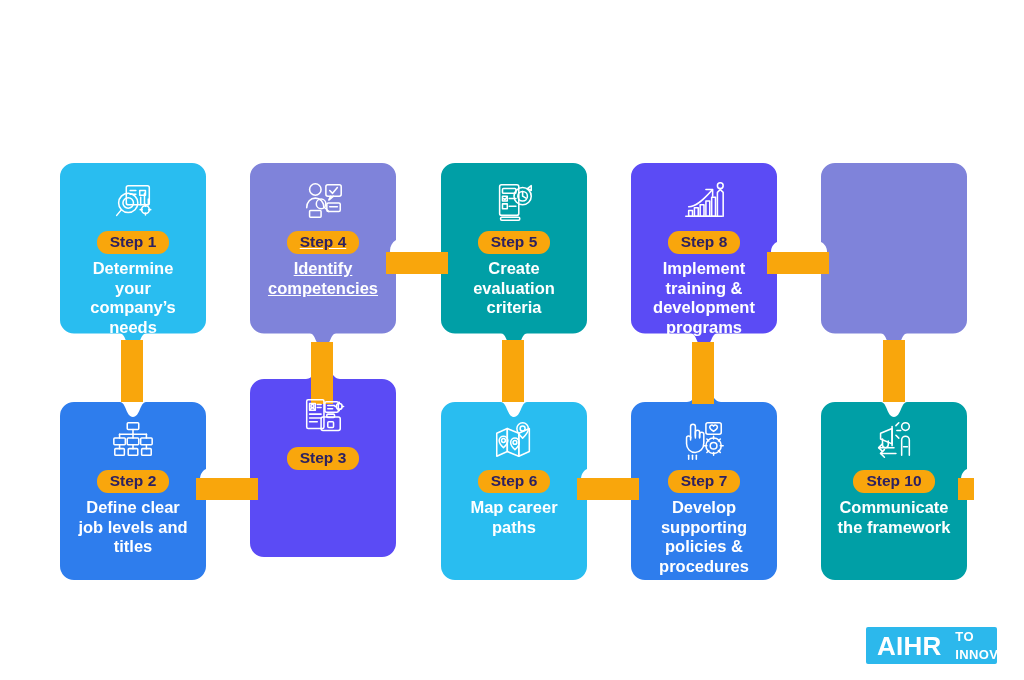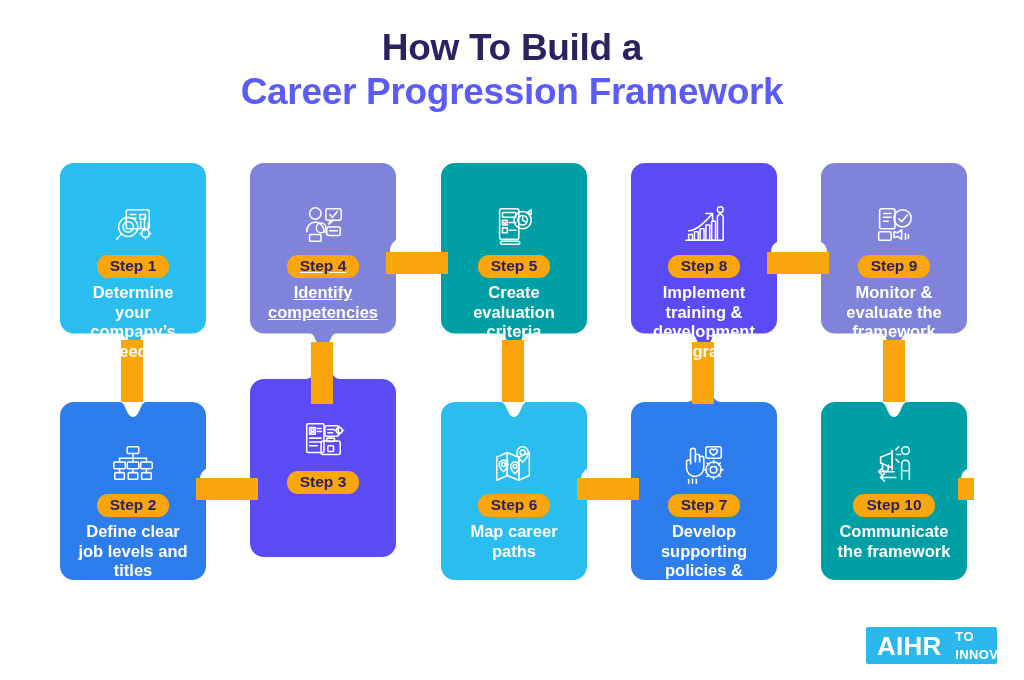--- a/index.html
+++ b/index.html
@@ -37,21 +37,20 @@
   }
   .card-shape {
     position: absolute; inset: 0;
     width: 100%; height: 100%;
   }
   .card-inner {
     position: relative;
     display: flex; flex-direction: column; align-items: center;
     padding-top: 14px;
     z-index: 2;
-    margin-top: 24px;
   }
   .card-icon {
     width: 52px; height: 48px;
     display: flex; align-items: center; justify-content: center;
     margin-bottom: 6px;
   }
   .card-icon svg { width: 46px; height: 46px; display: block; }
   .step-badge {
     background: #F9A60C;
     color: #2D2160;
@@ -99,24 +98,20 @@
   .logo-sub {
     color: #ffffff; font-weight: bold; font-size: 13px;
     line-height: 1.32; letter-spacing: .35px; white-space: pre-line;
   }
 </style>
 </head>
 <body>
 
 <div class="page">
 
-  <div class="title-block">
-    <div class="title-line1">How To Build a</div>
-    <div class="title-line2">Career Progression Framework</div>
-  </div>
 
   <div>
     <div class="conn conn-v" style="left:121px; top:340px; height:62px;"></div>
     <div class="conn conn-h" style="left:196px; top:478px; width:62px;"></div>
     <div class="conn conn-v" style="left:311px; top:342px; height:62px;"></div>
     <div class="conn conn-h" style="left:386px; top:252px; width:62px;"></div>
     <div class="conn conn-v" style="left:502px; top:340px; height:62px;"></div>
     <div class="conn conn-h" style="left:577px; top:478px; width:62px;"></div>
     <div class="conn conn-v" style="left:692px; top:342px; height:62px;"></div>
     <div class="conn conn-h" style="left:767px; top:252px; width:62px;"></div>
@@ -231,40 +226,20 @@
 training &amp;
 development
 programs</div>
       </div>
     </div>
 
     <div class="card" style="left:821px; top:163px; width:146px; height:185px;">
       <svg class="card-shape" viewBox="0 0 146 192" preserveAspectRatio="none">
         <path d="M14,0 H132 A14,14 0 0 1 146,14 V163 A14,14 0 0 1 132,177 H86 C80,177 80,192 73,192 C66,192 66,177 60,177 H14 A14,14 0 0 1 0,163 V102 C8,98 8,86 0,82 V14 A14,14 0 0 1 14,0 Z" fill="#7F83DA"></path>
       </svg>
-      <div class="card-inner">
-        <div class="card-icon">
-          <svg viewBox="0 0 48 48" fill="none" stroke="#fff" stroke-width="1.6" stroke-linecap="round" stroke-linejoin="round">
-            <rect x="9" y="7" width="16" height="21" rx="2"></rect>
-            <line x1="13" y1="12" x2="21" y2="12"></line>
-              <line x1="13" y1="16" x2="21" y2="16"></line>
-              <line x1="13" y1="20" x2="18" y2="20"></line>
-            <circle cx="33" cy="17" r="9"></circle>
-              <path d="M29 17.5l3 3 6-7"></path>
-            <rect x="8" y="31" width="13" height="9" rx="1.5"></rect>
-            <path d="M24 31l4 1 4-3 0 10-4-3-4 1z"></path>
-              <line x1="36" y1="33" x2="36" y2="39"></line>
-              <line x1="39" y1="34" x2="39" y2="38"></line>
-          </svg>
-        </div>
-        <div class="step-badge">Step 9</div>
-        <div class="card-label">Monitor &amp;
-evaluate the
-framework</div>
-      </div>
     </div>
 
     <div class="card" style="left:60px; top:396px; width:146px; height:184px;">
       <svg class="card-shape" viewBox="0 0 146 184" preserveAspectRatio="none">
         <path d="M14,6 H60 C66,6 66,21 73,21 C80,21 80,6 86,6 H132 A14,14 0 0 1 146,20 V73 C138,77 138,89 146,93 V170 A14,14 0 0 1 132,184 H14 A14,14 0 0 1 0,170 V20 A14,14 0 0 1 14,6 Z" fill="#2E7DED"></path>
       </svg>
       <div class="card-inner" style="padding-top:20px;">
         <div class="card-icon">
           <svg viewBox="0 0 48 48" fill="none" stroke="#fff" stroke-width="1.6" stroke-linecap="round" stroke-linejoin="round">
             <rect x="18" y="6" width="12" height="7" rx="1"></rect>

